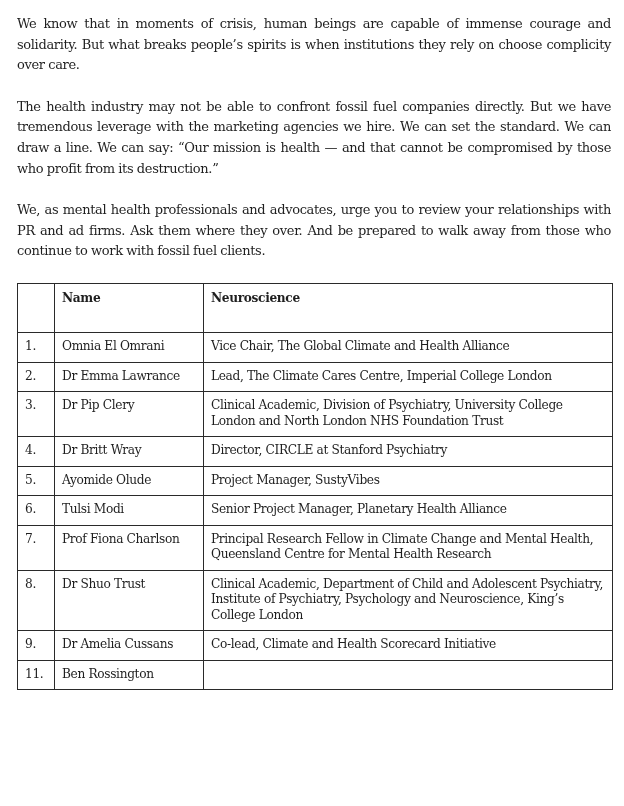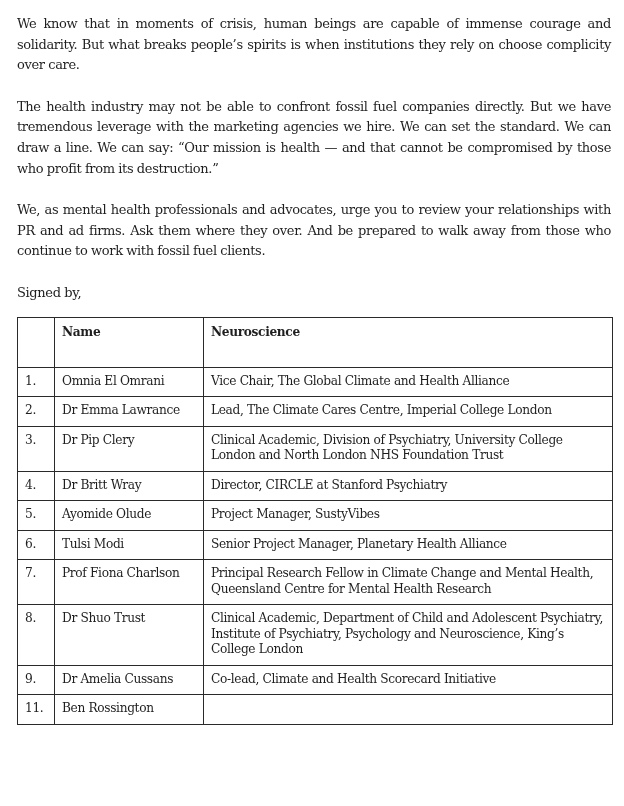--- a/index.html
+++ b/index.html
@@ -53,21 +53,20 @@
     }
     table.sig td.num { padding-left: 7px; }
   </style>
 </head>
 <body>
 
 <div class="page">
   <p class="para">We know that in moments of crisis, human beings are capable of immense courage and solidarity. But what breaks people’s spirits is when institutions they rely on choose complicity over care.</p>
   <p class="para">The health industry may not be able to confront fossil fuel companies directly. But we have tremendous leverage with the marketing agencies we hire. We can set the standard. We can draw a line. We can say: “Our mission is health — and that cannot be compromised by those who profit from its destruction.”</p>
   <p class="para">We, as mental health professionals and advocates, urge you to review your relationships with PR and ad firms. Ask them where they over. And be prepared to walk away from those who continue to work with fossil fuel clients.</p>
-  <p class="para signed">Signed by,</p>
 
   <table class="sig">
     <colgroup>
       <col class="c-num">
       <col class="c-name">
       <col class="c-org">
     </colgroup>
     <thead>
       <tr>
         <th></th>

